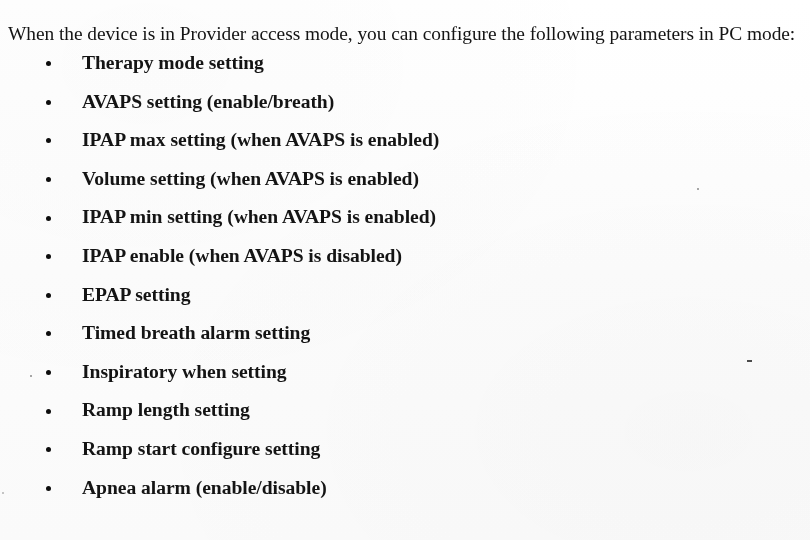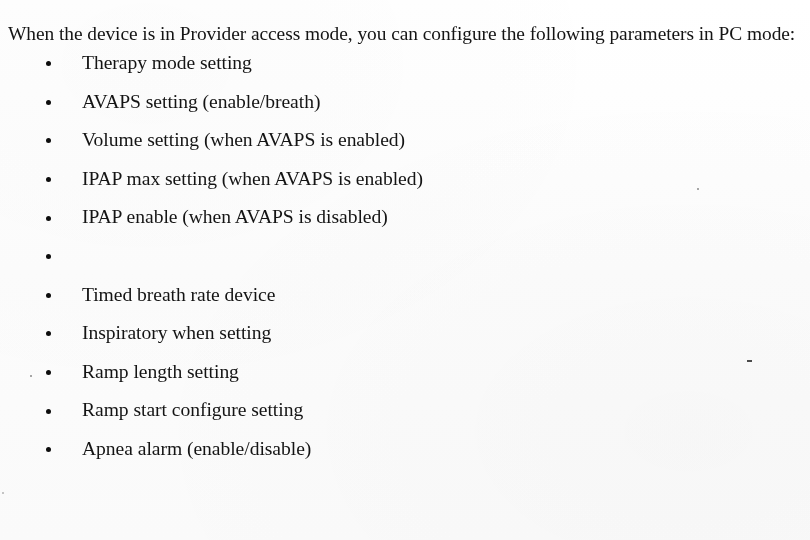--- a/index.html
+++ b/index.html
@@ -73,20 +73,21 @@
 
   .bullet-text {
     position: absolute;
     left: 82px;
     top: 0;
     font-size: 19.6px;
     line-height: 38.6px;
     letter-spacing: -0.05px;
     white-space: nowrap;
     color: #141414;
+    font-weight: bold;
   }
 
   
   .speckle {
     position: absolute;
     background: #2b2b2b;
     border-radius: 50%;
     opacity: 0.55;
     pointer-events: none;
   }
@@ -110,36 +111,41 @@
       <li class="bullet-row">
         <span class="bullet-marker"></span>
         <span class="bullet-text">Therapy mode setting</span>
       </li>
       <li class="bullet-row">
         <span class="bullet-marker"></span>
         <span class="bullet-text">AVAPS setting (enable/breath)</span>
       </li>
       <li class="bullet-row">
         <span class="bullet-marker"></span>
+        <span class="bullet-text">IPAP max setting (when AVAPS is enabled)</span>
+      </li>
+      <li class="bullet-row">
+        <span class="bullet-marker"></span>
         <span class="bullet-text">Volume setting (when AVAPS is enabled)</span>
       </li>
       <li class="bullet-row">
         <span class="bullet-marker"></span>
-        <span class="bullet-text">IPAP max setting (when AVAPS is enabled)</span>
+        <span class="bullet-text">IPAP min setting (when AVAPS is enabled)</span>
       </li>
       <li class="bullet-row">
         <span class="bullet-marker"></span>
         <span class="bullet-text">IPAP enable (when AVAPS is disabled)</span>
       </li>
       <li class="bullet-row">
         <span class="bullet-marker"></span>
+        <span class="bullet-text">EPAP setting</span>
       </li>
       <li class="bullet-row">
         <span class="bullet-marker"></span>
-        <span class="bullet-text">Timed breath rate device</span>
+        <span class="bullet-text">Timed breath alarm setting</span>
       </li>
       <li class="bullet-row">
         <span class="bullet-marker"></span>
         <span class="bullet-text">Inspiratory when setting</span>
       </li>
       <li class="bullet-row">
         <span class="bullet-marker"></span>
         <span class="bullet-text">Ramp length setting</span>
       </li>
       <li class="bullet-row">

